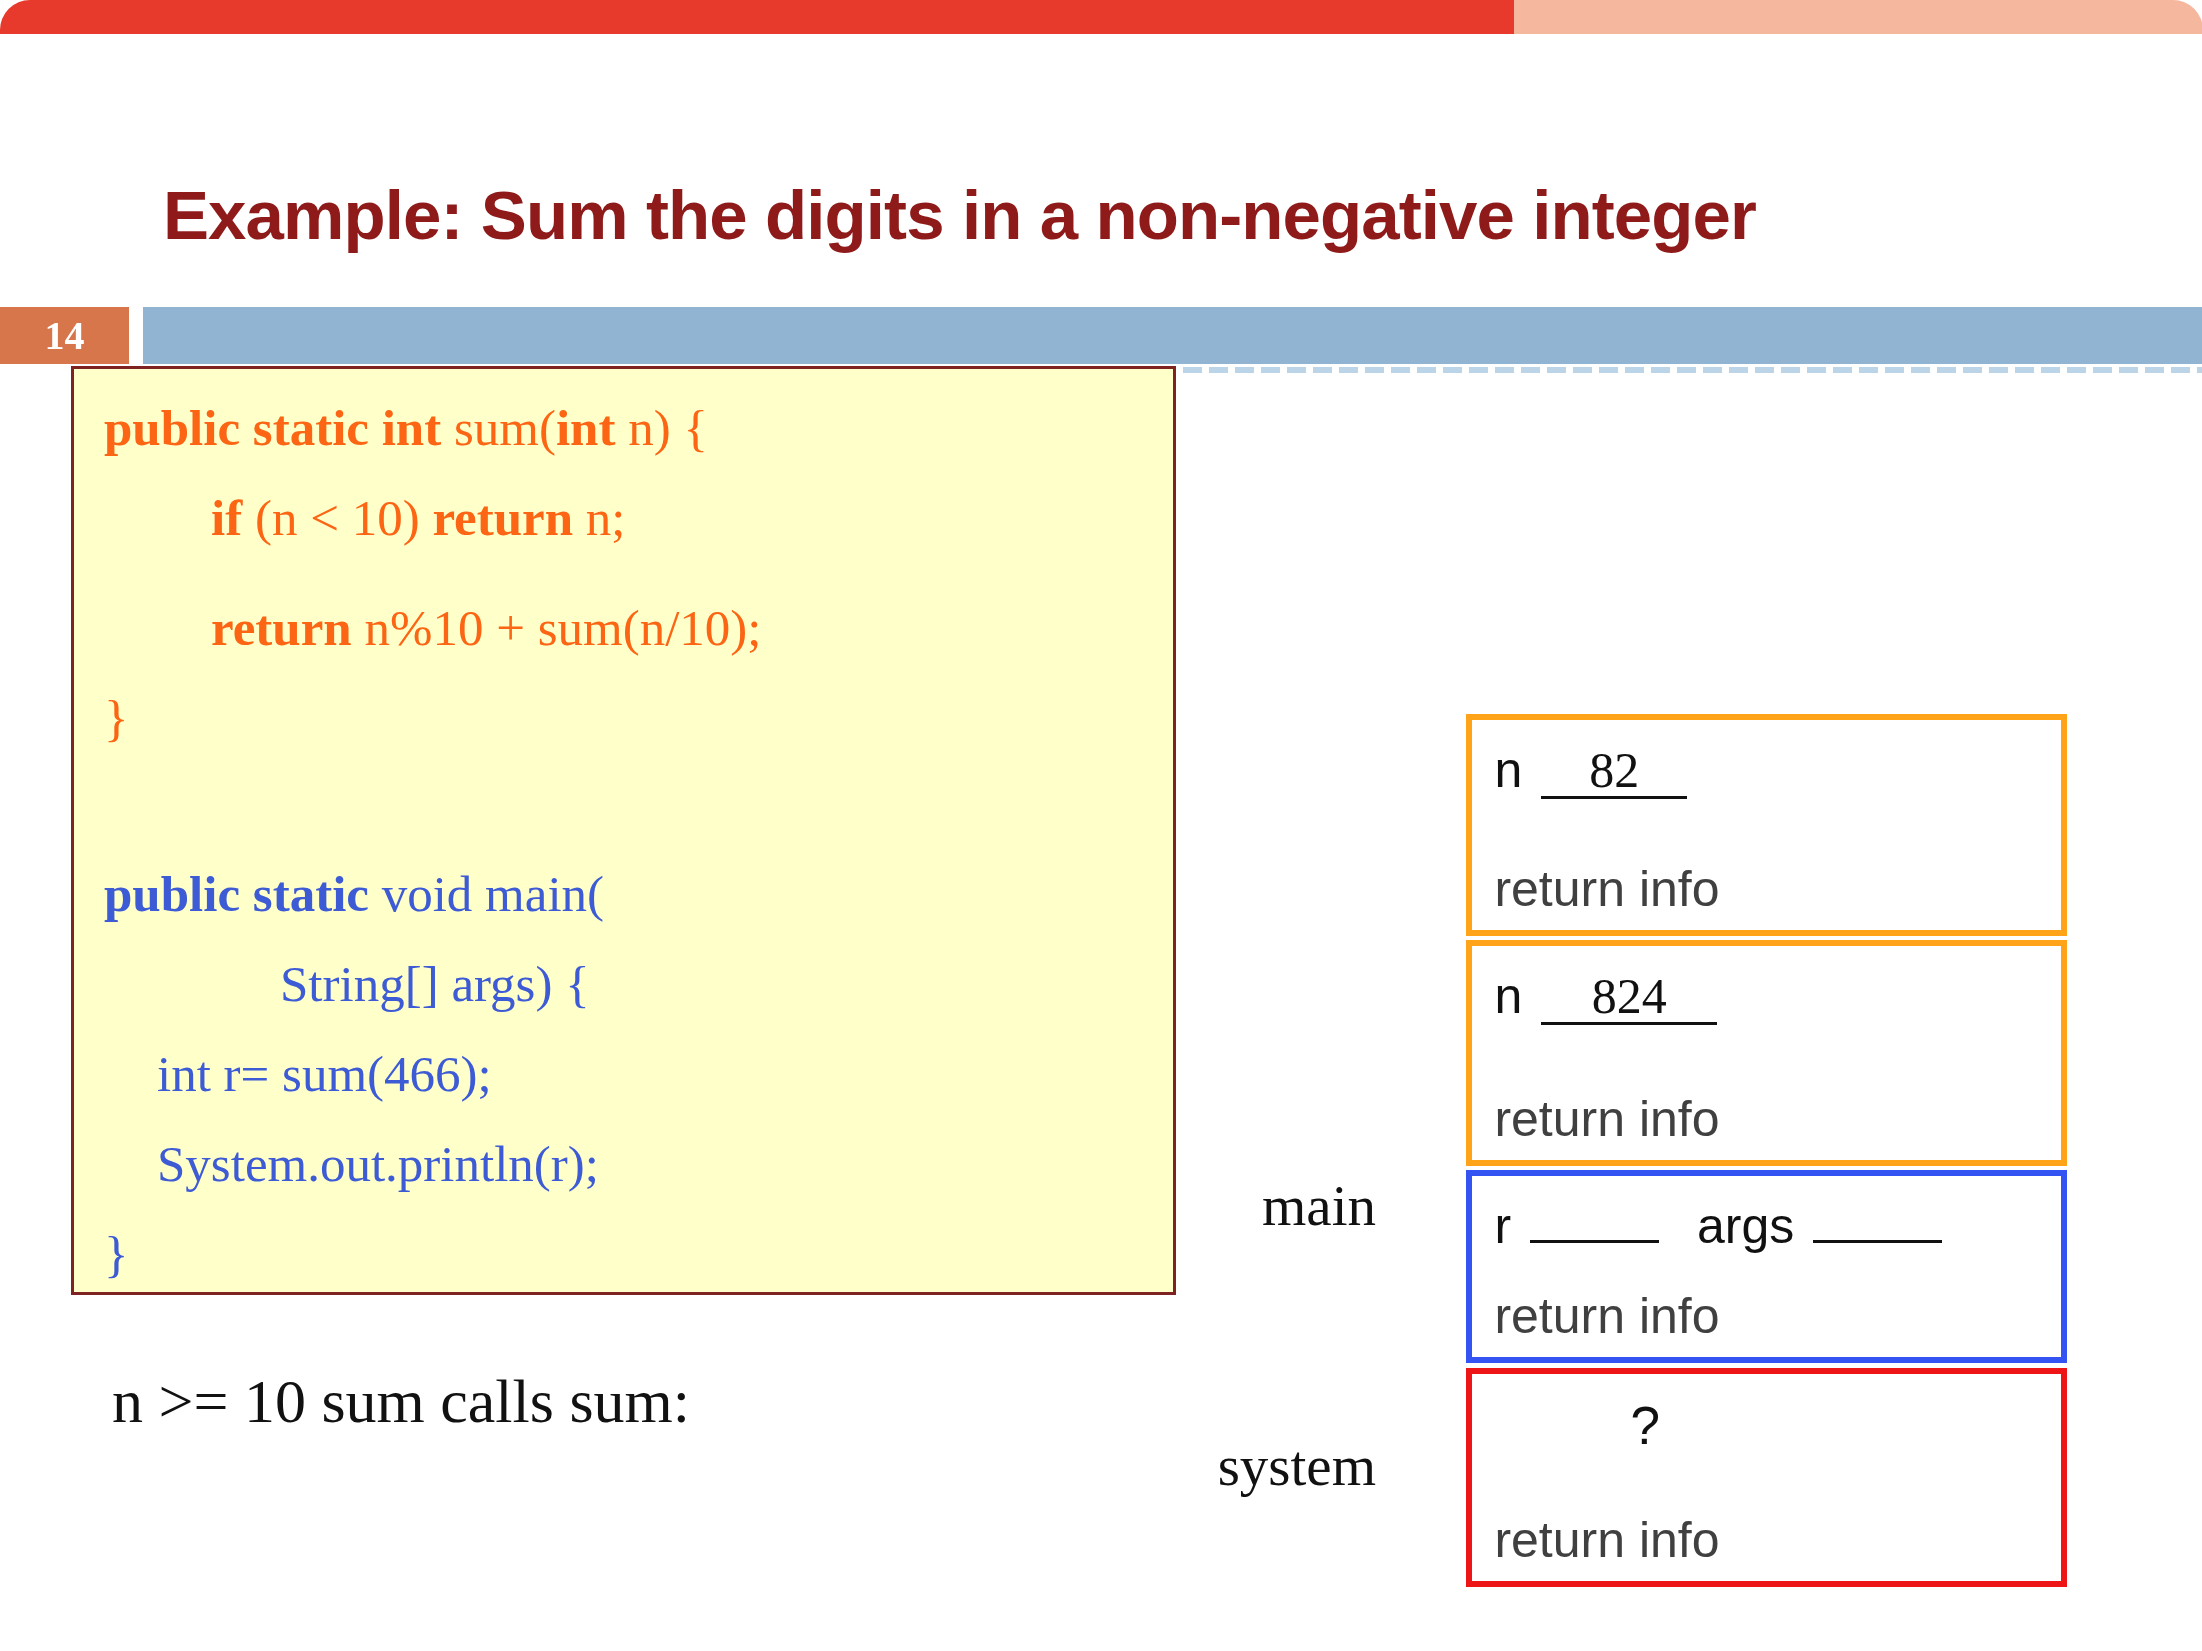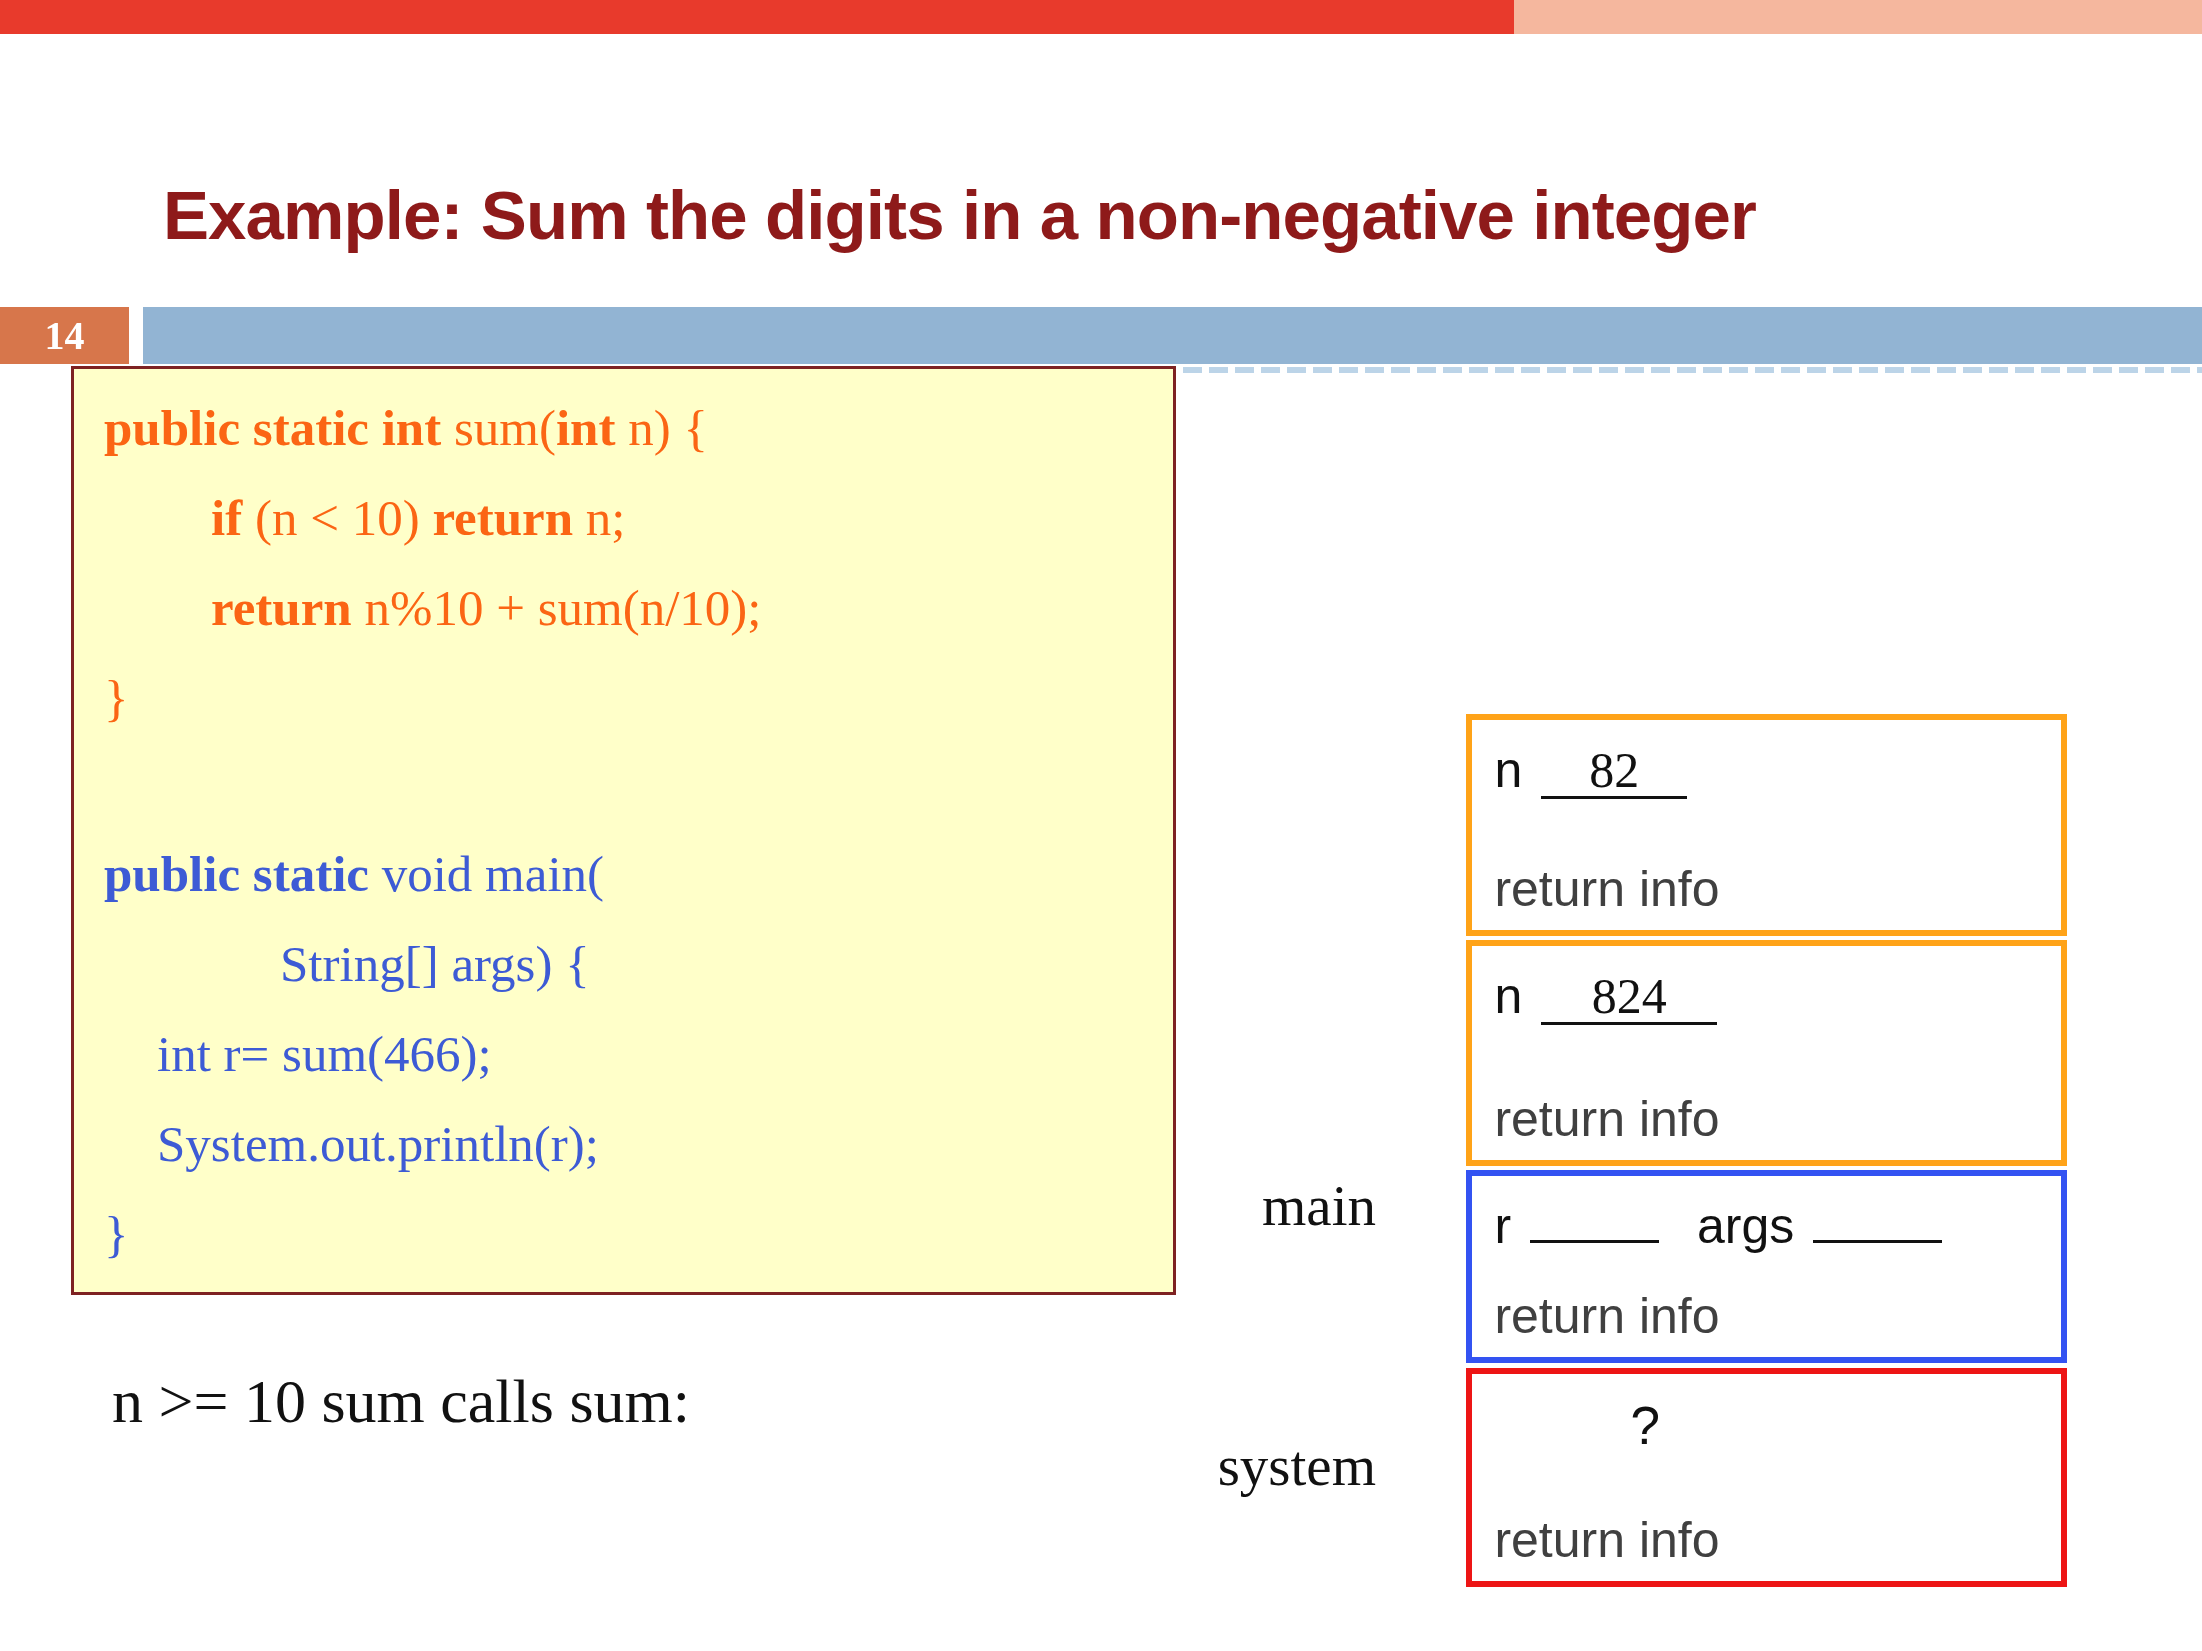--- a/index.html
+++ b/index.html
@@ -1,17 +1,17 @@
 <!DOCTYPE html>
 <html style="font-size:13.8px"><head>
 <meta charset="utf-8">
 <style>
   html,body{margin:0;padding:0;background:#ffffff;}
   #slide{position:relative;width:2203px;height:1652px;background:#ffffff;overflow:hidden;
-         font-family:"Liberation Serif",serif;}
+         font-family:"Liberation Serif",serif;border-radius:30px;}
 
   
   .top-bar{position:absolute;left:0;top:0;width:2203px;height:34px;}
   .top-bar .seg-left{position:absolute;left:0;top:0;width:1514px;height:34px;background:#e83a2c;}
   .top-bar .seg-right{position:absolute;left:1514px;top:0;width:688px;height:34px;background:#f5b79e;}
 
   
   .title{position:absolute;left:163px;top:176px;width:1893px;
          font-family:"Liberation Sans",sans-serif;font-size:69px;letter-spacing:-0.9px;
          color:#8e1a1a;font-weight:600;}
@@ -79,21 +79,21 @@
   <div class="num-box">
     <span>14</span>
   </div>
   <div class="band"></div>
   <div class="band-underline"></div>
 
   <div class="code-box">
     <div class="code-lines">
         <div class="code-line orange" style="padding-left: 30px;"><span class="b">public static int </span><span>sum(</span><span class="b">int</span><span> n) {</span></div>
         <div class="code-line orange" style="padding-left: 137px;"><span class="b">if</span><span> (n &lt; 10) </span><span class="b">return</span><span> n;</span></div>
-        <div class="code-line orange" style="padding-left: 137px;"><span class="b">return</span><span> n%10 + sum(n/10);</span></div>
+        <div class="code-line orange" style="padding-left: 137px; margin-top: 20px;"><span class="b">return</span><span> n%10 + sum(n/10);</span></div>
         <div class="code-line orange" style="padding-left: 30px;"><span>}</span></div>
         <div class="code-line blankline"></div>
         <div class="code-line blue" style="padding-left: 30px;"><span class="b">public static</span><span> void main(</span></div>
         <div class="code-line blue" style="padding-left: 206px;"><span>String[] args) {</span></div>
         <div class="code-line blue" style="padding-left: 83px;"><span>int r= sum(466);</span></div>
         <div class="code-line blue" style="padding-left: 83px;"><span>System.out.println(r);</span></div>
         <div class="code-line blue" style="padding-left: 30px;"><span>}</span></div>
       </div>
   </div>
 

